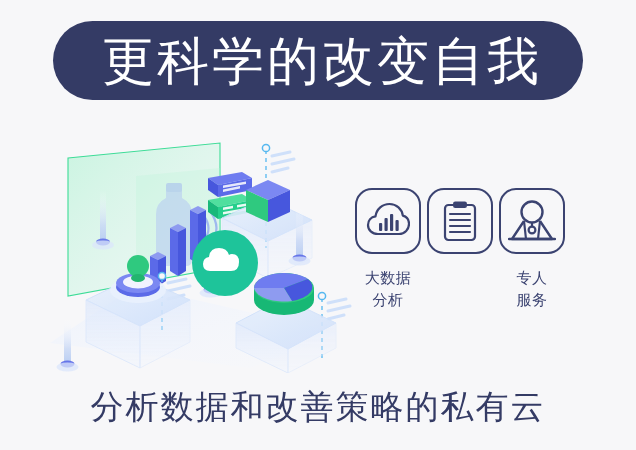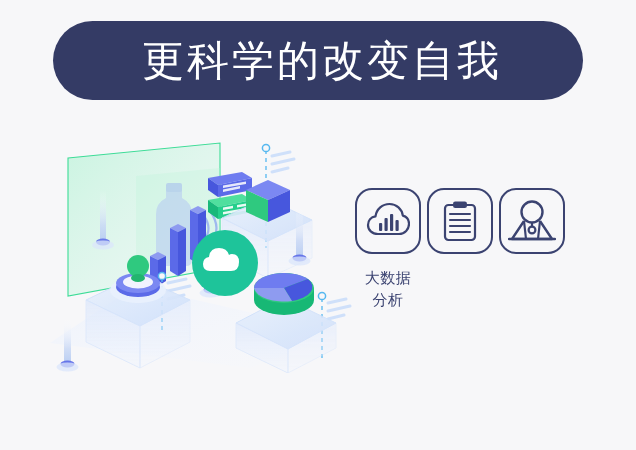--- a/index.html
+++ b/index.html
@@ -16,21 +16,21 @@
   
   .title-pill{
     position:absolute;left:53px;top:21px;
     width:530px;height:79px;
     background:#343b65;
     border-radius:40px;
     display:flex;align-items:center;justify-content:center;
   }
   .title-pill .txt{
     color:#ffffff;
-    font-size:42px;
+    font-size:52px;
     letter-spacing:3px;
     font-weight:400;
     line-height:1;
     white-space:nowrap;
     margin-left:8px;
   }
 
   
   .tagline{
     position:absolute;left:0;top:385px;width:636px;
@@ -295,18 +295,23 @@
       <div class="feat-box">
         <svg width="48" height="44" viewBox="0 0 48 44">
           <circle cx="24" cy="13" r="10.5" fill="none" stroke="#3b4371" stroke-width="2.4"></circle>
           <path d="M24,23.5 L24,27" stroke="#3b4371" stroke-width="2.2"></path>
           <circle cx="24" cy="31" r="3.4" fill="none" stroke="#3b4371" stroke-width="2.2"></circle>
           <path d="M16,22 L4,40 L44,40 L32,22" fill="none" stroke="#3b4371" stroke-width="2.4" stroke-linejoin="round"></path>
           <path d="M16,22 L18,40 M32,22 L30,40" stroke="#3b4371" stroke-width="2.2"></path>
           <line x1="1" y1="40" x2="47" y2="40" stroke="#3b4371" stroke-width="2.4" stroke-linecap="round"></line>
         </svg>
       </div>
+      <div class="feat-label">
+        <span>专人</span>
+        <span>服务</span>
+      </div>
     </div>
 
   </div>
 
+  <div class="tagline">分析数据和改善策略的私有云</div>
 
 </div>
 
 </body></html>

